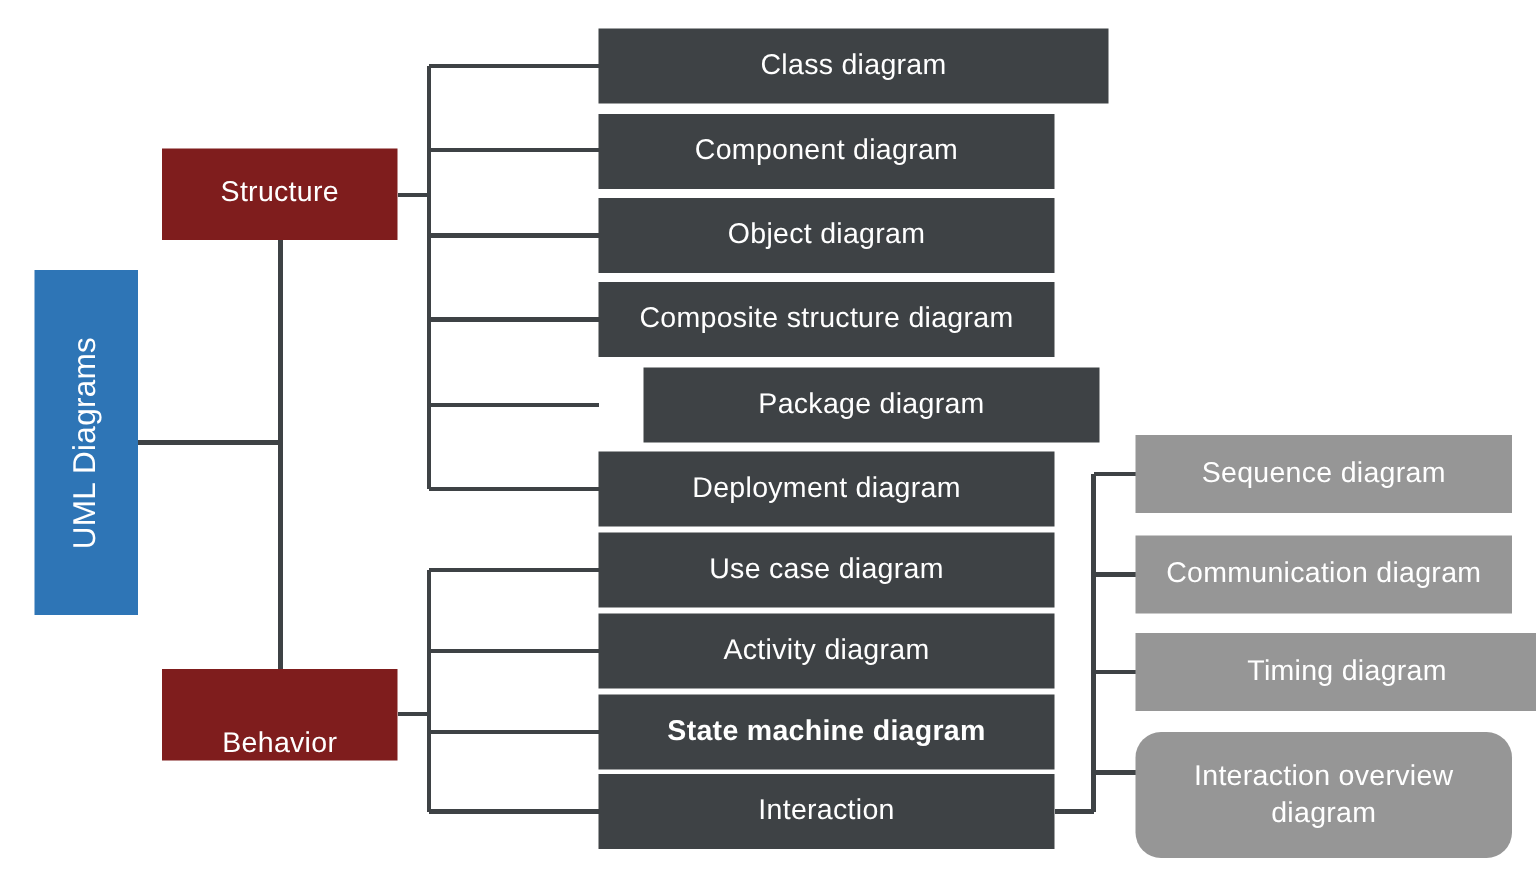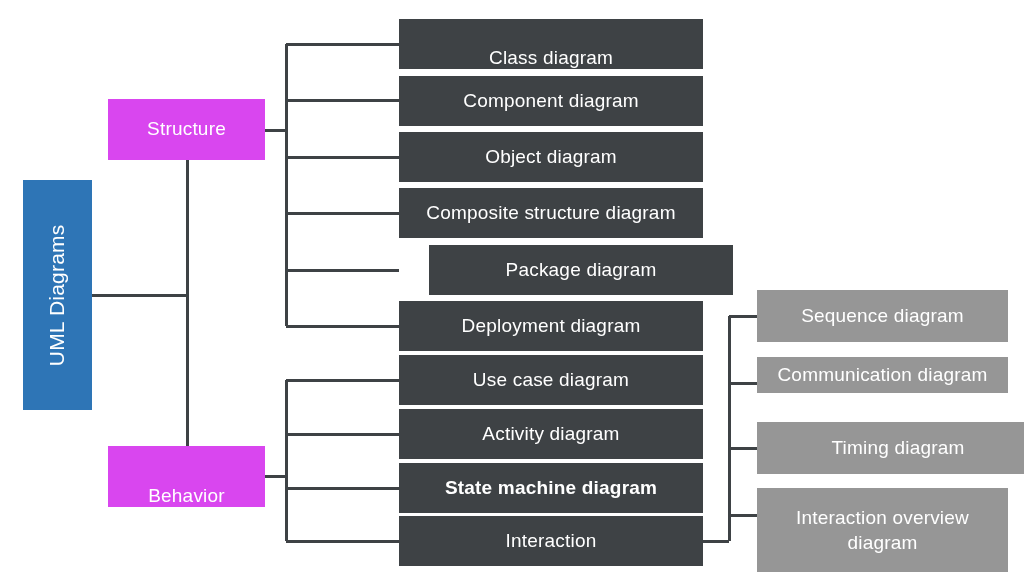--- a/index.html
+++ b/index.html
@@ -37,21 +37,21 @@
   .node-root {
     background: #2E75B6;
     font-size: 21px;
   }
   .node-root .vtext {
     transform: rotate(-90deg);
     white-space: nowrap;
     display: block;
   }
   .node-cat {
-    background: #d946ef;
+    background: #7f1d1d;
     font-size: 19px;
   }
   .node-leaf {
     background: #3E4245;
     font-size: 19px;
   }
   .node-sub {
     background: #969696;
     font-size: 19px;
     padding: 0 16px;
@@ -103,21 +103,21 @@
   </div>
 
   <div class="node node-cat" style="left:108px; top:99px; width:157px; height:61px;">
     <span>Structure</span>
   </div>
 
   <div class="node node-cat" style="left:108px; top:446px; width:157px; height:61px;align-items:flex-end;">
     <span>Behavior</span>
   </div>
 
-  <div class="node node-leaf" style="left:399px; top:19px; width:304px; height:50px;align-items:flex-end;">
+  <div class="node node-leaf" style="left:399px; top:19px; width:340px; height:50px;">
     <span>Class diagram</span>
   </div>
   <div class="node node-leaf" style="left:399px; top:76px; width:304px; height:50px;">
     <span>Component diagram</span>
   </div>
   <div class="node node-leaf" style="left:399px; top:132px; width:304px; height:50px;">
     <span>Object diagram</span>
   </div>
   <div class="node node-leaf" style="left:399px; top:188px; width:304px; height:50px;">
     <span>Composite structure diagram</span>
@@ -138,23 +138,23 @@
   <div class="node node-leaf" style="left:399px; top:463px; width:304px; height:50px;font-weight:bold;">
     <span>State machine diagram</span>
   </div>
   <div class="node node-leaf" style="left:399px; top:516px; width:304px; height:50px;">
     <span>Interaction</span>
   </div>
 
   <div class="node node-sub" style="left:757px; top:290px; width:251px; height:52px;">
     <span>Sequence diagram</span>
   </div>
-  <div class="node node-sub" style="left:757px; top:357px; width:251px; height:36px;">
+  <div class="node node-sub" style="left:757px; top:357px; width:251px; height:52px;">
     <span>Communication diagram</span>
   </div>
   <div class="node node-sub" style="left:757px; top:422px; width:282px; height:52px;">
     <span>Timing diagram</span>
   </div>
-  <div class="node node-sub wrap" style="left:757px; top:488px; width:251px; height:84px;">
+  <div class="node node-sub wrap" style="left:757px; top:488px; width:251px; height:84px;border-radius:17px;">
     <span>Interaction overview diagram</span>
   </div>
 
 </div>
 
 </body></html>

